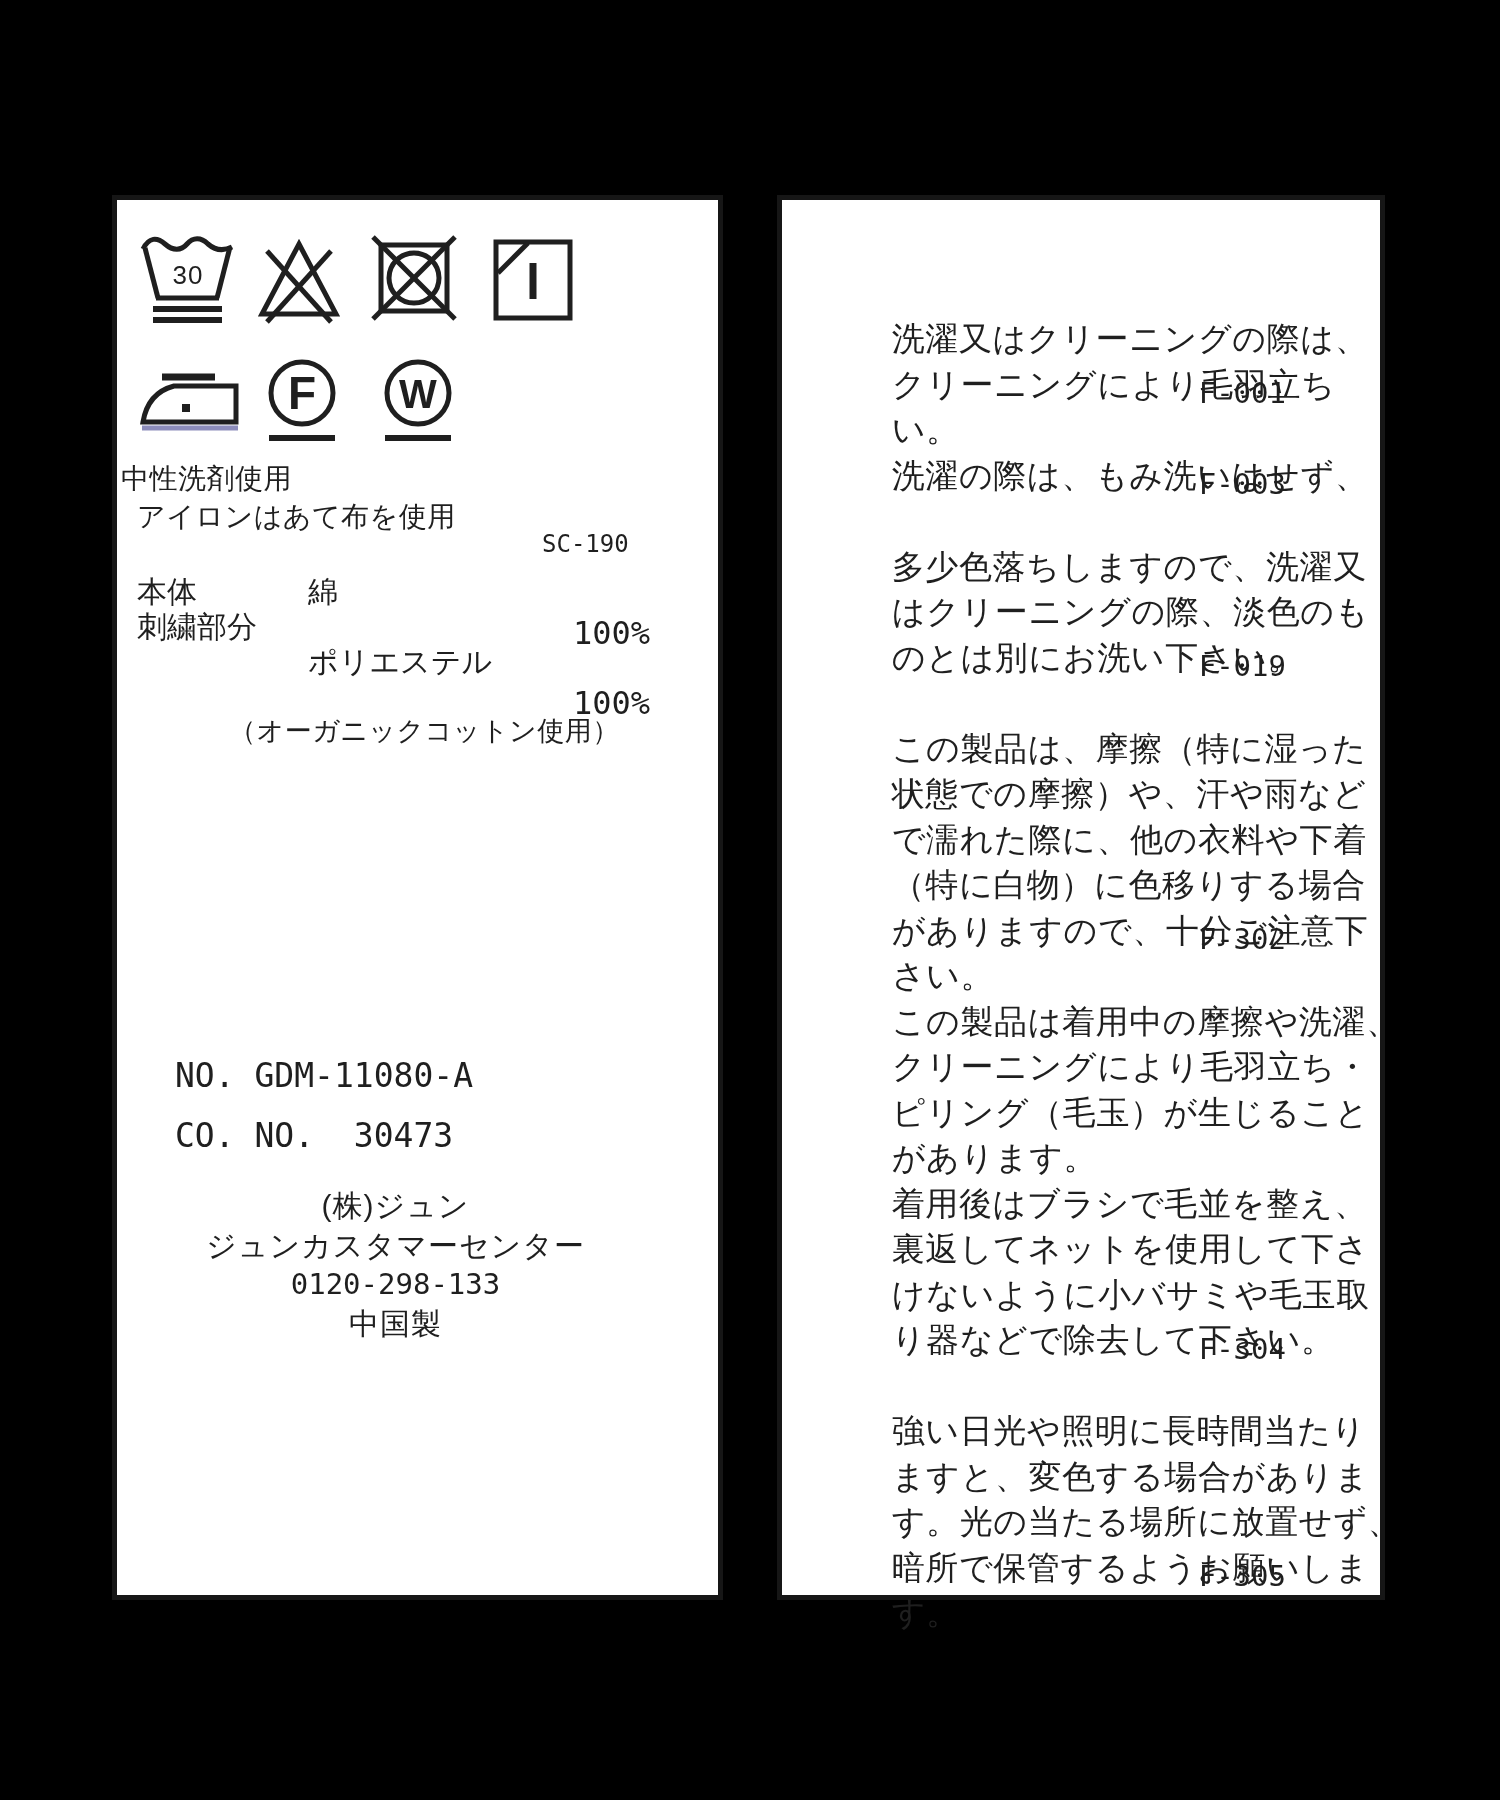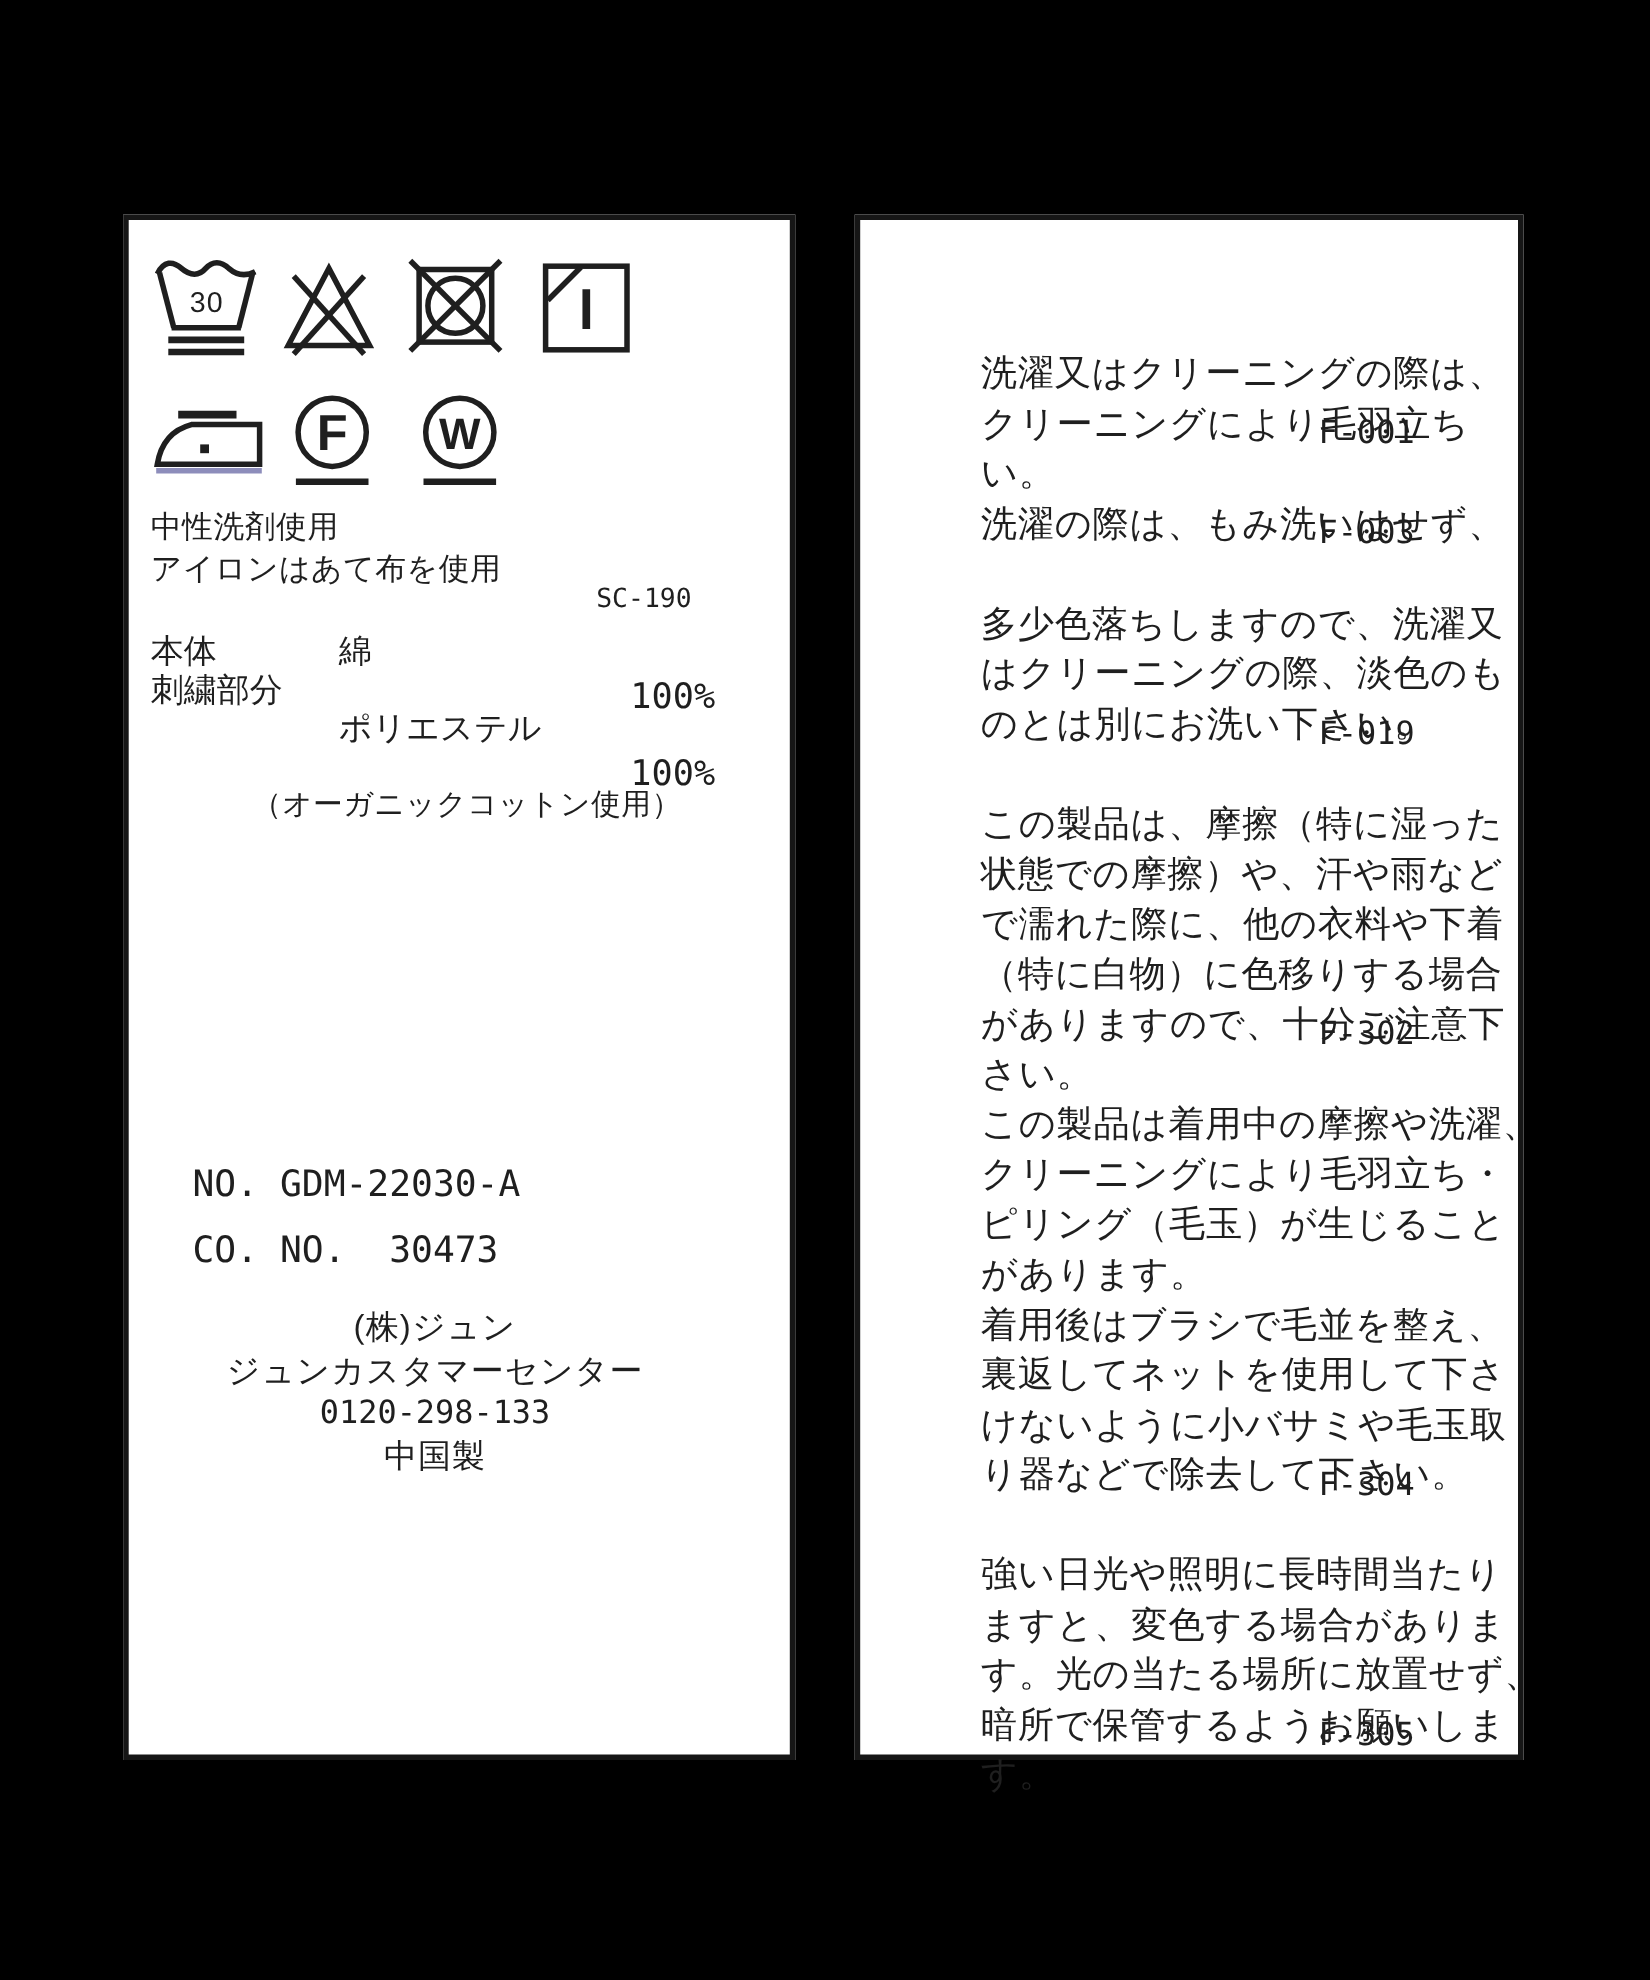--- a/index.html
+++ b/index.html
@@ -91,21 +91,21 @@
     </div>
 
     <div class="sym" style="left:265px;top:156px">
       <svg width="72" height="88" viewBox="0 0 72 88">
         <circle class="stroke" cx="36" cy="37" r="31"></circle>
         <text x="36" y="52" font-size="40" font-weight="700" text-anchor="middle" fill="#1f1f1f">W</text>
         <path class="stroke" style="stroke-width:6" d="M3,82 L69,82"></path>
       </svg>
     </div>
 
-    <div class="txt" style="left:20px;top:260px">中性洗剤使用</div>
+    <div class="txt" style="left:4px;top:260px">中性洗剤使用</div>
     <div class="txt" style="left:20px;top:298px">アイロンはあて布を使用</div>
 
     <div class="mono" style="left:425px;top:330px;font-size:24px">SC-190</div>
 
     <div id="comp-rows">
 
         <div class="comp-row">
           <span class="c-part">本体</span>
           <span class="c-mat">綿</span>
           <span class="c-pct">100%</span>
@@ -119,21 +119,21 @@
 
         <div class="comp-row">
           <span class="c-part"></span>
           <span class="c-mat">ポリエステル</span>
           <span class="c-pct">100%</span>
         </div>
       </div>
 
     <div class="txt" style="left:112px;top:513px;font-size:27px">（オーガニックコットン使用）</div>
 
-    <div class="mono" style="left:58px;top:856px;font-size:33px">NO. GDM-22030-A</div>
+    <div class="mono" style="left:58px;top:856px;font-size:33px">NO. GDM-11080-A</div>
     <div class="mono" style="left:58px;top:916px;font-size:33px">CO. NO.  30473</div>
 
     <div class="co-line" style="top:1026px">ジュンカスタマーセンター</div>
     <div class="co-line" style="top:986px">(株)ジュン</div>
     <div class="co-line co-mono" style="top:1067px">0120-298-133</div>
     <div class="co-line" style="top:1104px">中国製</div>
 
   </section>
 
   <section id="right-panel" class="panel">

